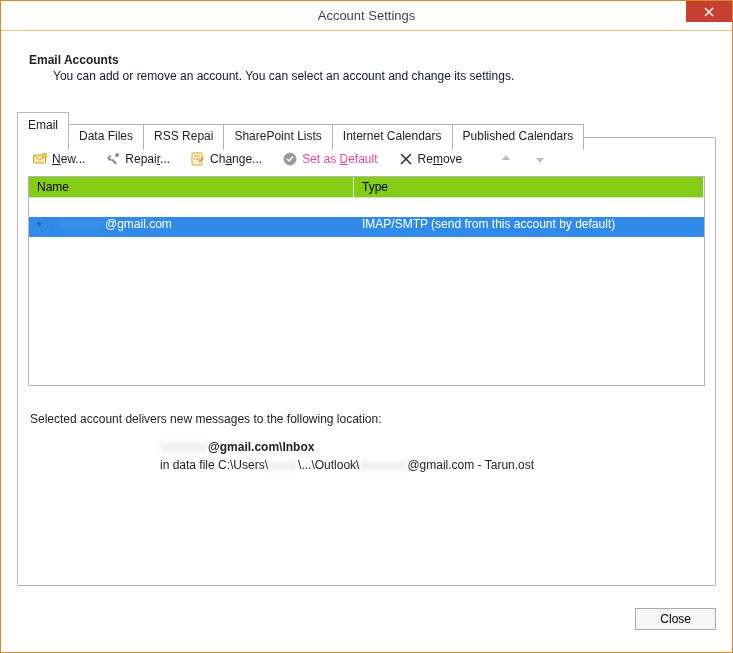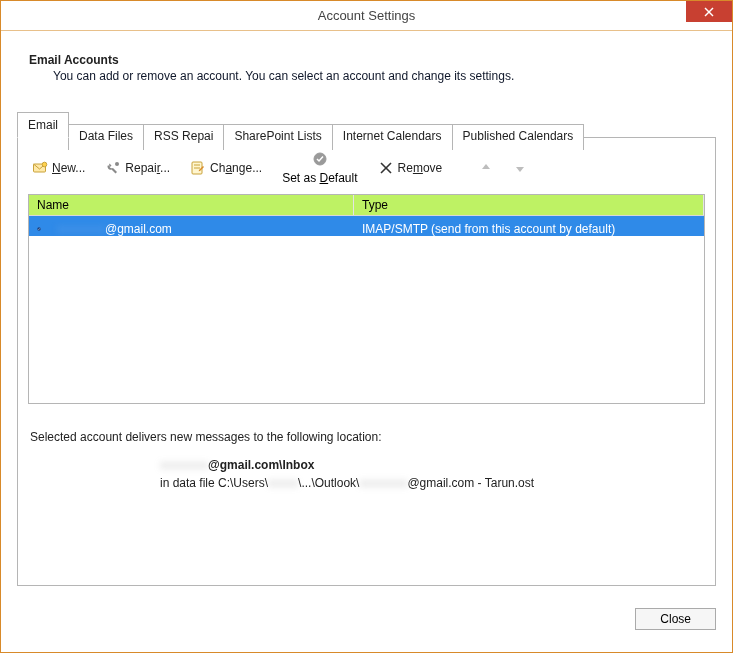--- a/index.html
+++ b/index.html
@@ -110,52 +110,53 @@
   }
   .tbtn {
     display: flex;
     align-items: center;
     gap: 4px;
     font-size: 12px;
     color: #222;
     cursor: pointer;
     padding: 1px 2px;
   }
-  .tbtn.disabled { color: #000000; cursor: default; flex-direction: column; }
+  .tbtn.disabled { color: #ec4899; cursor: default; }
   .tbtn.disabled .ic path, .tbtn.disabled .ic circle, .tbtn.disabled .ic line { stroke:#9a9a9a; fill:#9a9a9a; }
   .ic { width:16px; height:16px; flex-shrink:0; }
   .u { text-decoration: underline; }
   .sep { width:1px; }
   .listview {
     border: 1px solid #b5b5b5;
     flex: 0 0 210px;
     display: flex;
     flex-direction: column;
     background: #fff;
     overflow: hidden;
   }
   .lv-head {
     display: flex;
     border-bottom: 1px solid #d8d8d8;
-    background: #bef264;
+    background: #84cc16;
     font-size: 12px;
   }
   .lv-head .col {
     padding: 3px 8px;
     border-right: 1px solid #e4e4e4;
   }
   .col-name { flex: 0 0 325px; }
   .col-type { flex: 1; }
   .lv-body { flex:1; overflow:auto; }
   .lv-row {
     display: flex;
-    align-items: flex-end;
+    align-items: flex-start;
     font-size: 12px;
     height: 20px;
     cursor: pointer;
+    margin-top: 19px;
   }
   .lv-row.selected {
     background: #2f8ae8;
     color: #fff;
   }
   .lv-row .cell { padding: 0 8px; white-space: nowrap; overflow: hidden; }
   .cell-icon { flex: 0 0 20px; padding-left:4px; display:flex; align-items:center; }
   .cell-name { flex: 0 0 305px; }
   .cell-type { flex: 1; }
   .redact {

